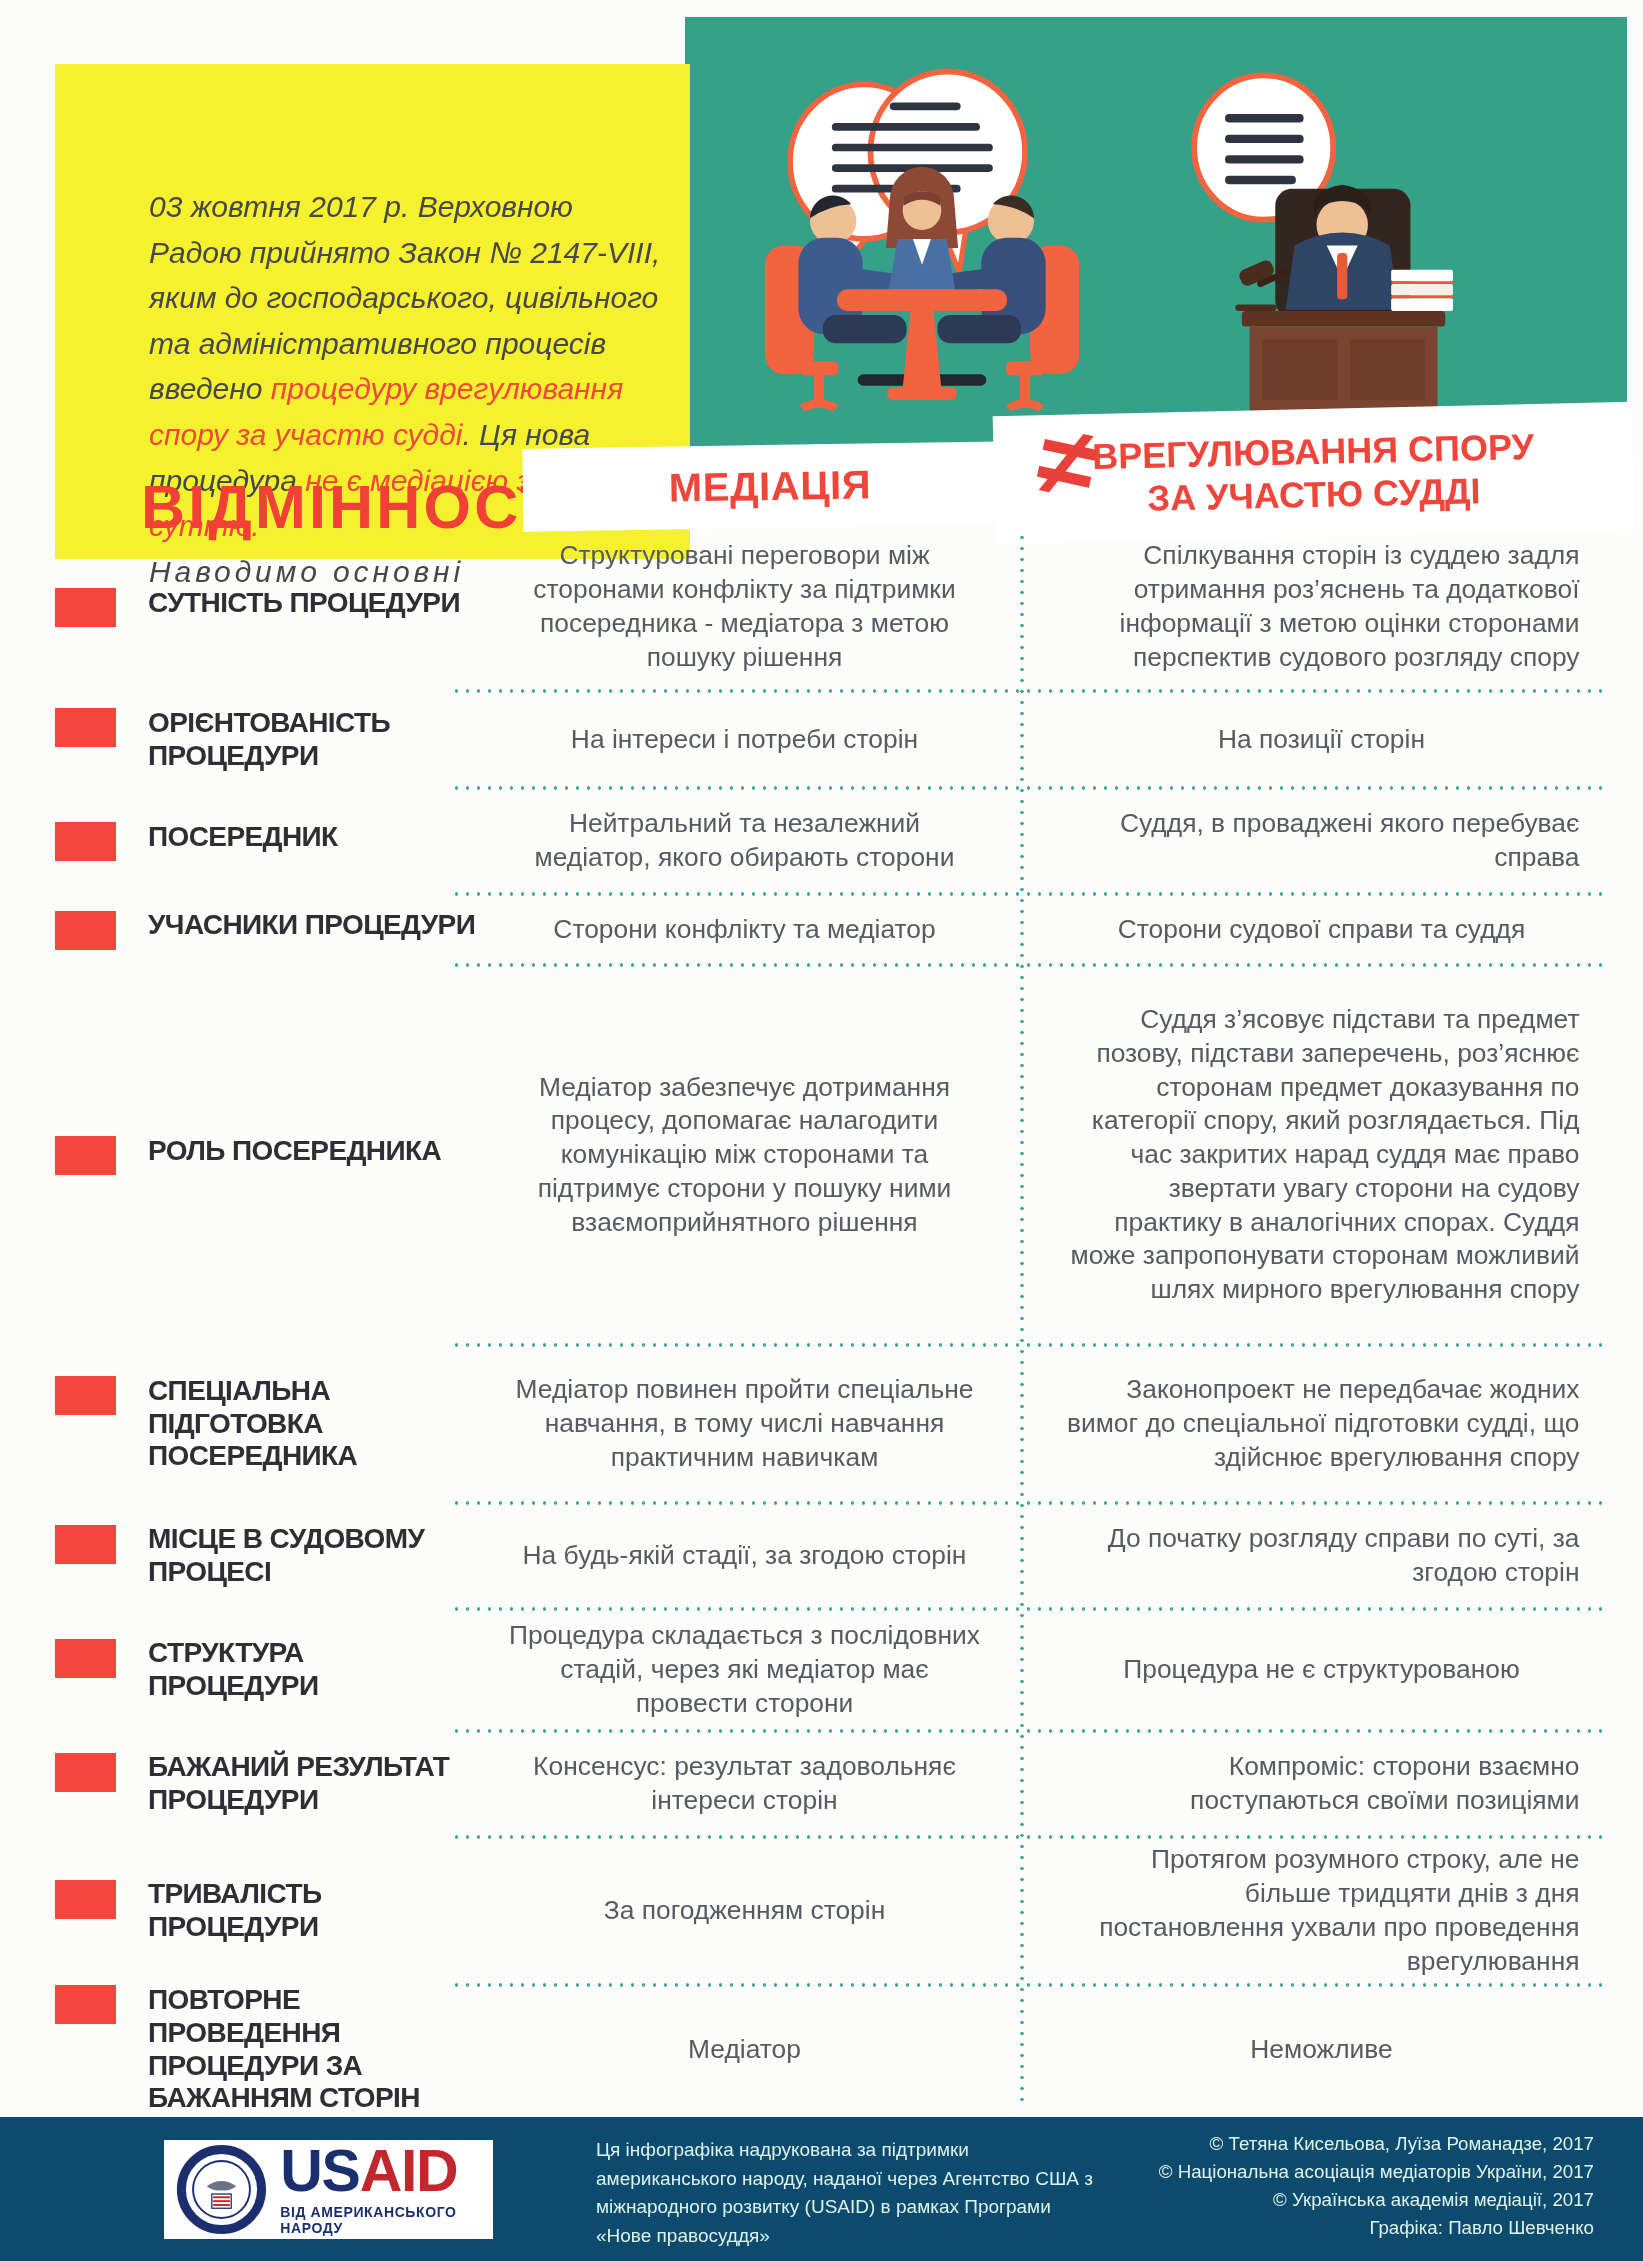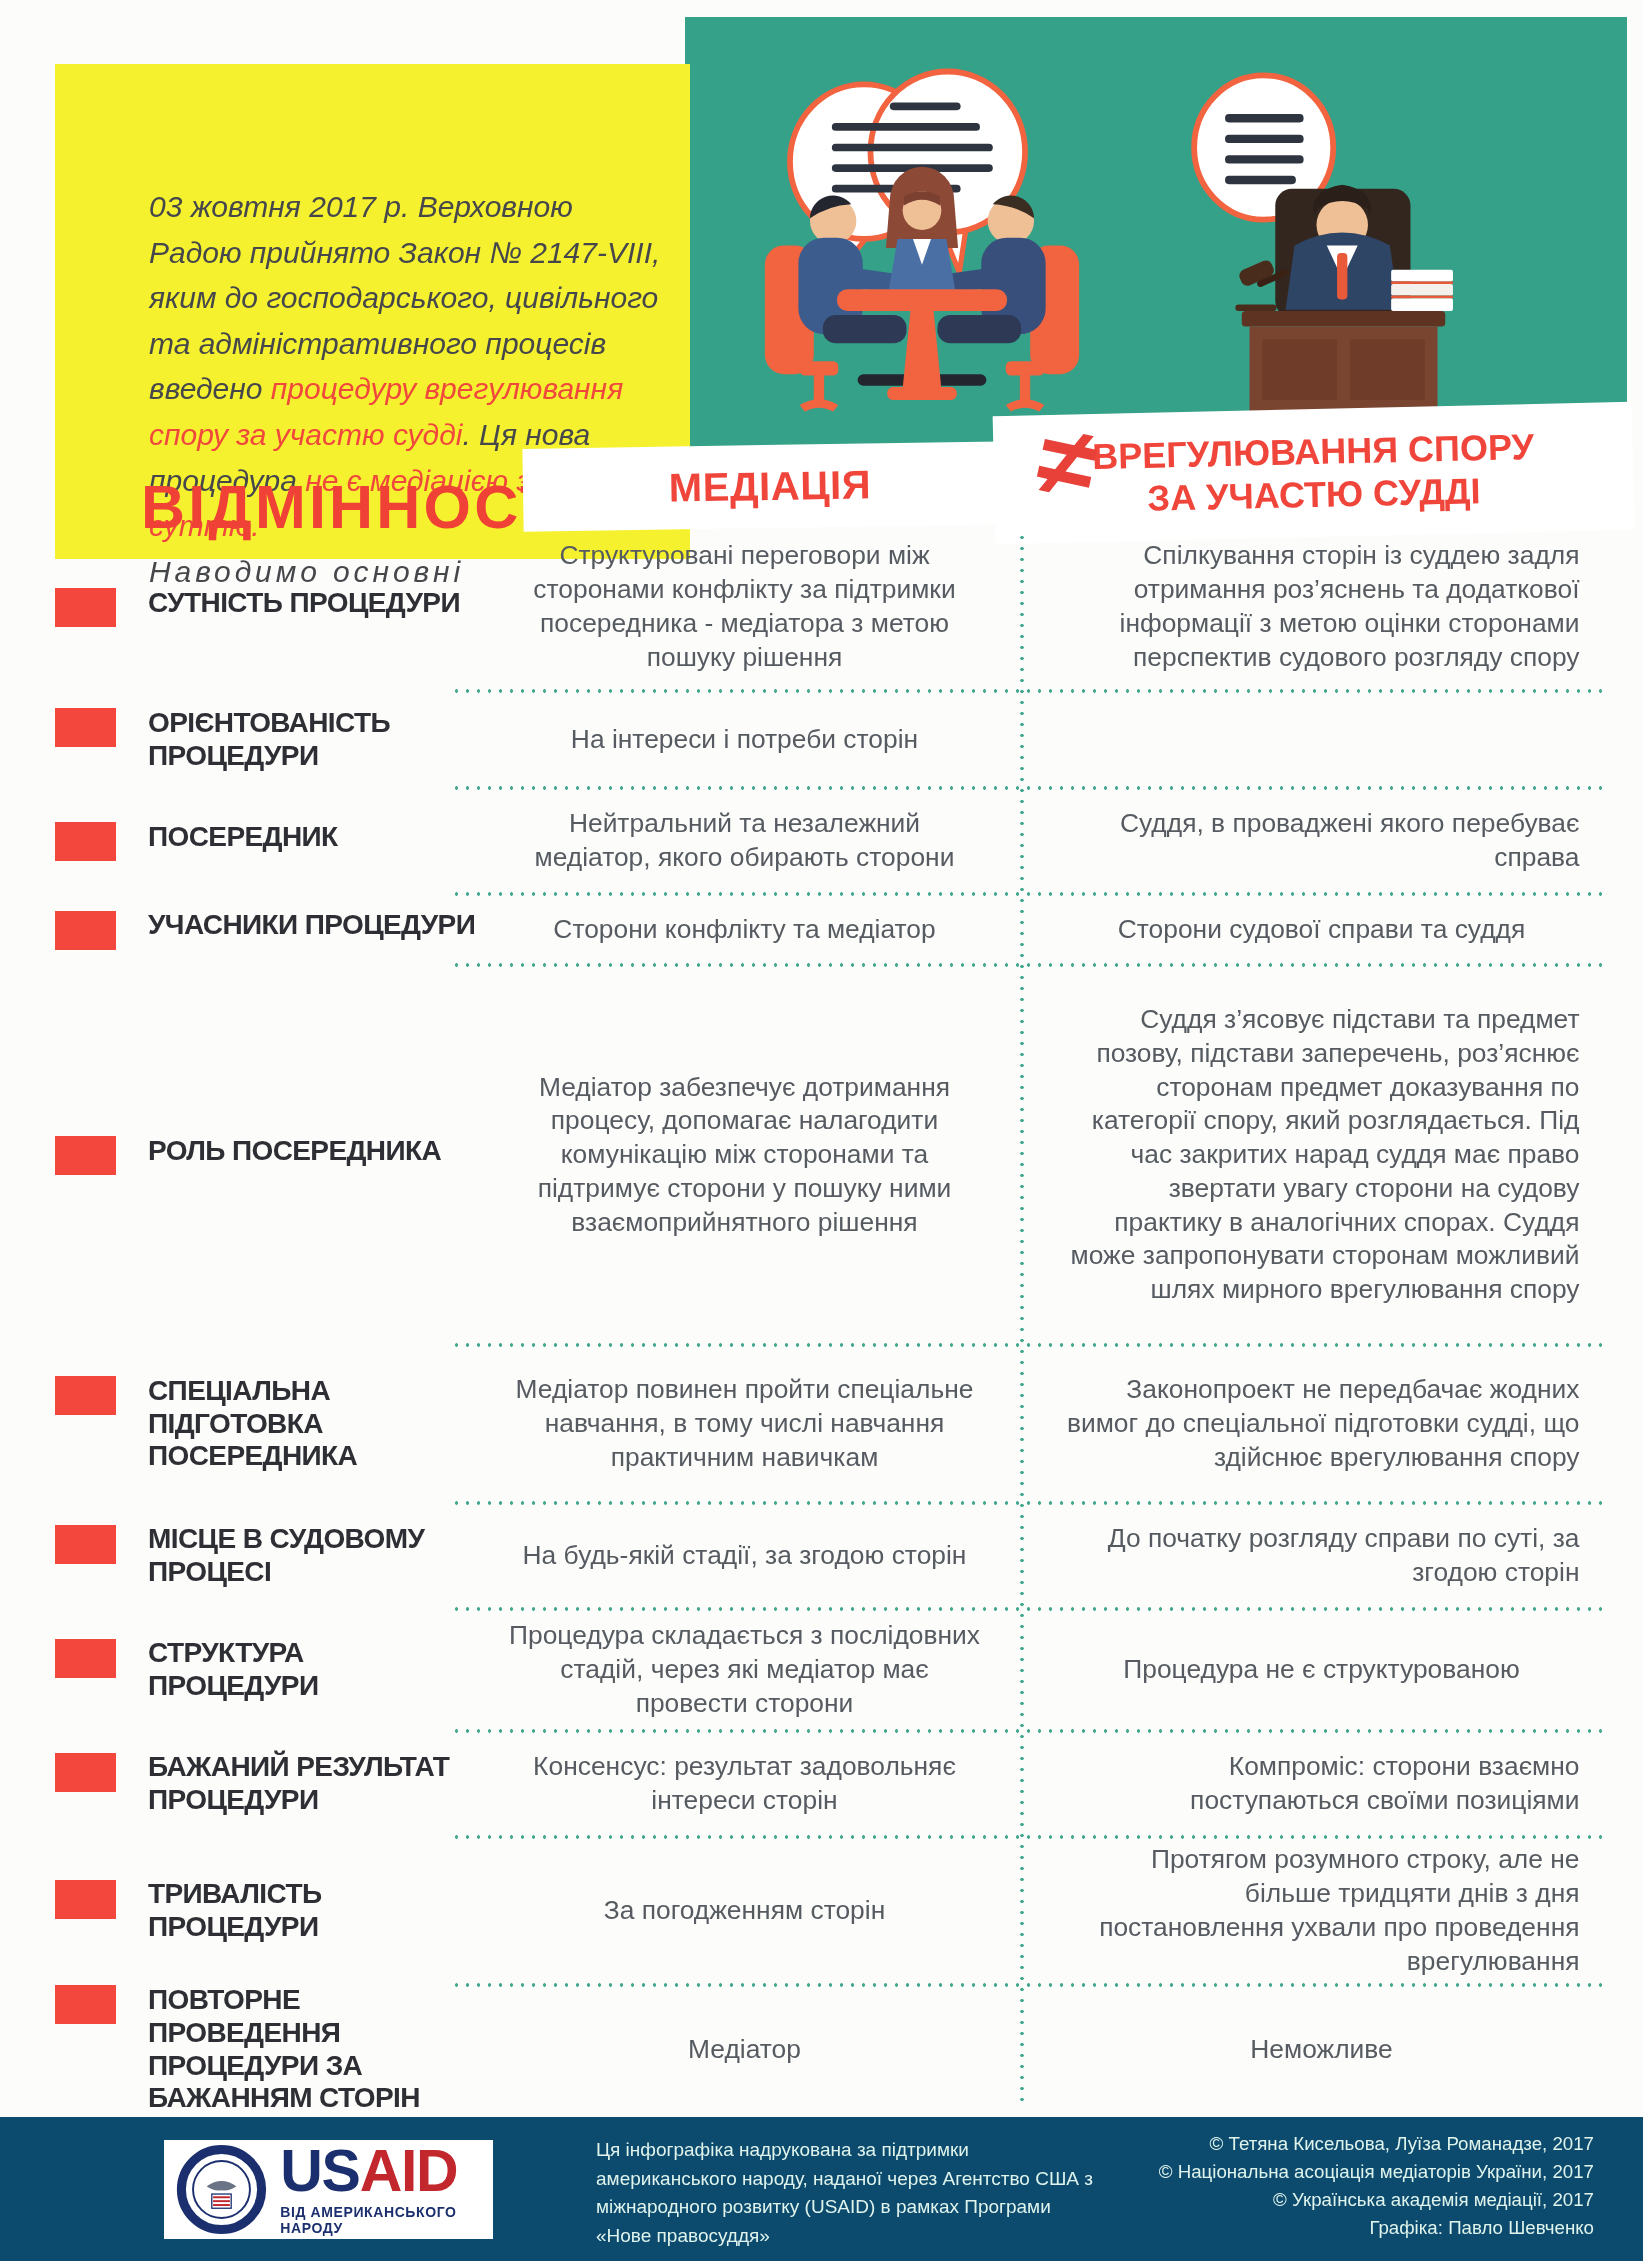--- a/index.html
+++ b/index.html
@@ -192,20 +192,23 @@
 
     <section class="row h2">
       <div class="label-cell">
         <div class="red-block"></div>
         <div class="label-text">ОРІЄНТОВАНІСТЬ ПРОЦЕДУРИ</div>
       </div>
       <div class="cell c1">
           <div class="txt">На інтереси і потреби сторін</div>
         </div>
       <div class="gap"></div>
+      <div class="cell c2">
+          <div class="txt">На позиції сторін</div>
+        </div>
       <div class="sep"></div>
     </section>
 
     <section class="row h3">
       <div class="label-cell">
         <div class="red-block"></div>
         <div class="label-text">ПОСЕРЕДНИК</div>
       </div>
       <div class="cell c1">
           <div class="txt">Нейтральний та незалежний медіатор, якого обирають сторони</div>

